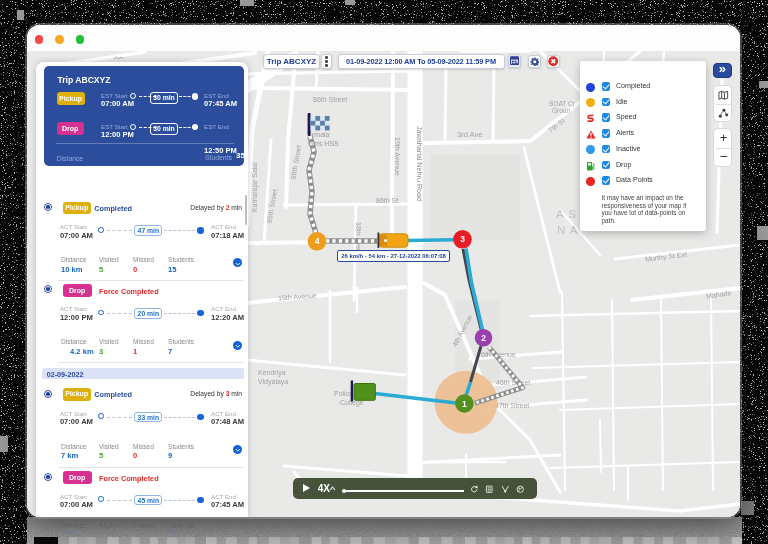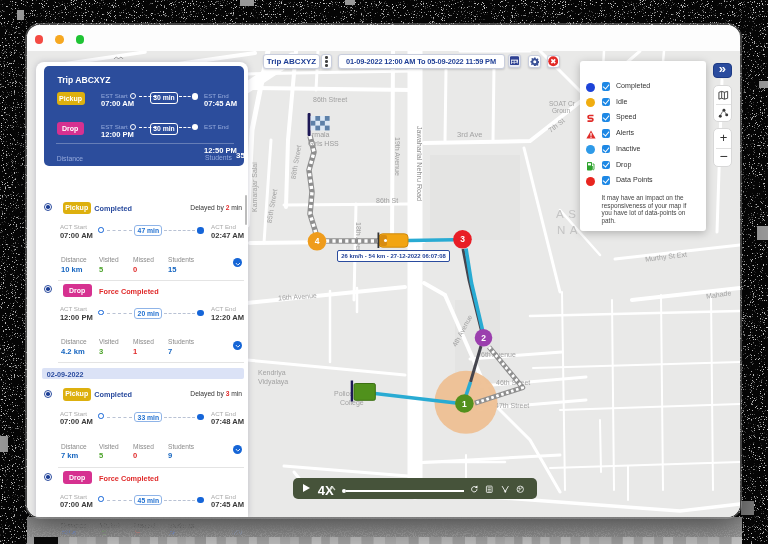--- a/index.html
+++ b/index.html
@@ -467,21 +467,21 @@
     </div>
     <div class="abs" style="left:686px;top:77px;width:19px;height:39px;background:#fff;border-radius:5px;border:1px solid #d8d8d8;box-sizing:border-box;">
       <div style="position:absolute;left:0;top:1px;width:19px;text-align:center;font-size:13px;color:#333;">+</div>
       <div style="position:absolute;left:2px;top:19px;width:15px;height:1px;background:#e0e0e0;"></div>
       <div style="position:absolute;left:0;top:19px;width:19px;text-align:center;font-size:14px;color:#333;">−</div>
     </div>
 
     
     <div class="abs" style="left:266.3px;top:426.6px;width:244px;height:21.5px;background:#46533a;border-radius:5px;">
       <div style="position:absolute;left:10px;top:6px;width:0;height:0;border-left:7px solid #fff;border-top:4.5px solid transparent;border-bottom:4.5px solid transparent;"></div>
-      <span style="position:absolute;left:24.5px;top:5.5px;font-size:13px;font-weight:bold;color:#fff;">4X</span>
+      <span style="position:absolute;left:24.5px;top:5.5px;font-size:10px;font-weight:bold;color:#fff;">4X</span>
       <svg style="position:absolute;left:36px;top:8px;" width="7" height="5" viewBox="0 0 7 5">
           <path d="M1,4 L3.5,1 L6,4" stroke="#c9cec2" stroke-width="1.2" fill="none"></path>
         </svg>
 
       <div style="position:absolute;left:48.5px;top:11px;width:4.5px;height:4.5px;border-radius:50%;background:#fff;"></div>
       <div style="position:absolute;left:53px;top:12.8px;width:118px;height:1.2px;background:#fff;"></div>
       <svg style="position:absolute;left:176.7px;top:7px;" width="8.5" height="8.5" viewBox="0 0 24 24">
         <path d="M19.5,12 a7.5,7.5 0 1,1 -3,-6" stroke="#fff" stroke-width="2.6" fill="none"></path>
         <path d="M13.5,6.5 L21,1.5 L21,10 Z" fill="#fff"></path>
       </svg>
@@ -540,21 +540,21 @@
     <span class="sb" style="left:58.2px;top:141.6px;font-size:7.3px;font-weight:bold;color:#2a4b9e;">Completed</span>
     <span class="sb" style="right:6px;top:141.8px;font-size:6.7px;color:#333;">Delayed by <b style="color:#e02b2b;">2</b> min</span>
     <span class="act" style="left:23.9px;top:161.2px;">ACT Start</span>
     <span class="actv" style="left:23.9px;top:168.7px;">07:00 AM</span>
     <span class="oc2" style="left:62.1px;top:165.1px;"></span>
     <span class="dash2" style="left:71px;top:168.2px;width:25px;"></span>
     <div class="minbox2" style="left:98.4px;top:163.4px;width:28px;height:10.7px;">47 min</div>
     <span class="dash2" style="left:128px;top:168.2px;width:31px;"></span>
     <span class="fc2" style="left:161.3px;top:165.3px;"></span>
     <span class="act" style="left:175px;top:161.2px;">ACT End</span>
-    <span class="actv" style="left:175px;top:168.7px;">02:47 AM</span>
+    <span class="actv" style="left:175px;top:168.7px;">07:18 AM</span>
     <span class="slbl" style="left:25px;top:194px;">Distance</span>
     <span class="slbl" style="left:63px;top:194px;">Visited</span>
     <span class="slbl" style="left:97px;top:194px;">Missed</span>
     <span class="slbl" style="left:132px;top:194px;">Students</span>
     <span class="sval" style="left:25px;top:202.5px;color:#1565c0;">10 km</span>
     <span class="sval" style="left:63px;top:202.5px;color:#4ca32a;">5</span>
     <span class="sval" style="left:97px;top:202.5px;color:#e02b2b;">0</span>
     <span class="sval" style="left:132px;top:202.5px;color:#1565c0;">15</span>
     <span class="chev" style="left:197.1px;top:196.1px;"></span>
     <div class="sep" style="top:218px;"></div>
@@ -568,21 +568,21 @@
     <span class="dash2" style="left:71px;top:250.7px;width:25px;"></span>
     <div class="minbox2" style="left:98.4px;top:245.9px;width:28px;height:10.7px;">20 min</div>
     <span class="dash2" style="left:128px;top:250.7px;width:31px;"></span>
     <span class="fc2" style="left:161.3px;top:247.8px;"></span>
     <span class="act" style="left:175px;top:243px;">ACT End</span>
     <span class="actv" style="left:175px;top:250.5px;">12:20 AM</span>
     <span class="slbl" style="left:25px;top:276px;">Distance</span>
     <span class="slbl" style="left:63px;top:276px;">Visited</span>
     <span class="slbl" style="left:97px;top:276px;">Missed</span>
     <span class="slbl" style="left:132px;top:276px;">Students</span>
-    <span class="sval" style="left:25px;top:284.5px;color:#1565c0;">4.2 km</span>
+    <span class="sval" style="left:34px;top:284.5px;color:#1565c0;">4.2 km</span>
     <span class="sval" style="left:63px;top:284.5px;color:#4ca32a;">3</span>
     <span class="sval" style="left:97px;top:284.5px;color:#e02b2b;">1</span>
     <span class="sval" style="left:132px;top:284.5px;color:#1565c0;">7</span>
     <span class="chev" style="left:197.1px;top:278.5px;"></span>
 
     <div class="sep" style="top:299.5px;"></div>
     <div class="dateband" style="top:306px;">
         <span>02-09-2022</span>
       </div>
 

